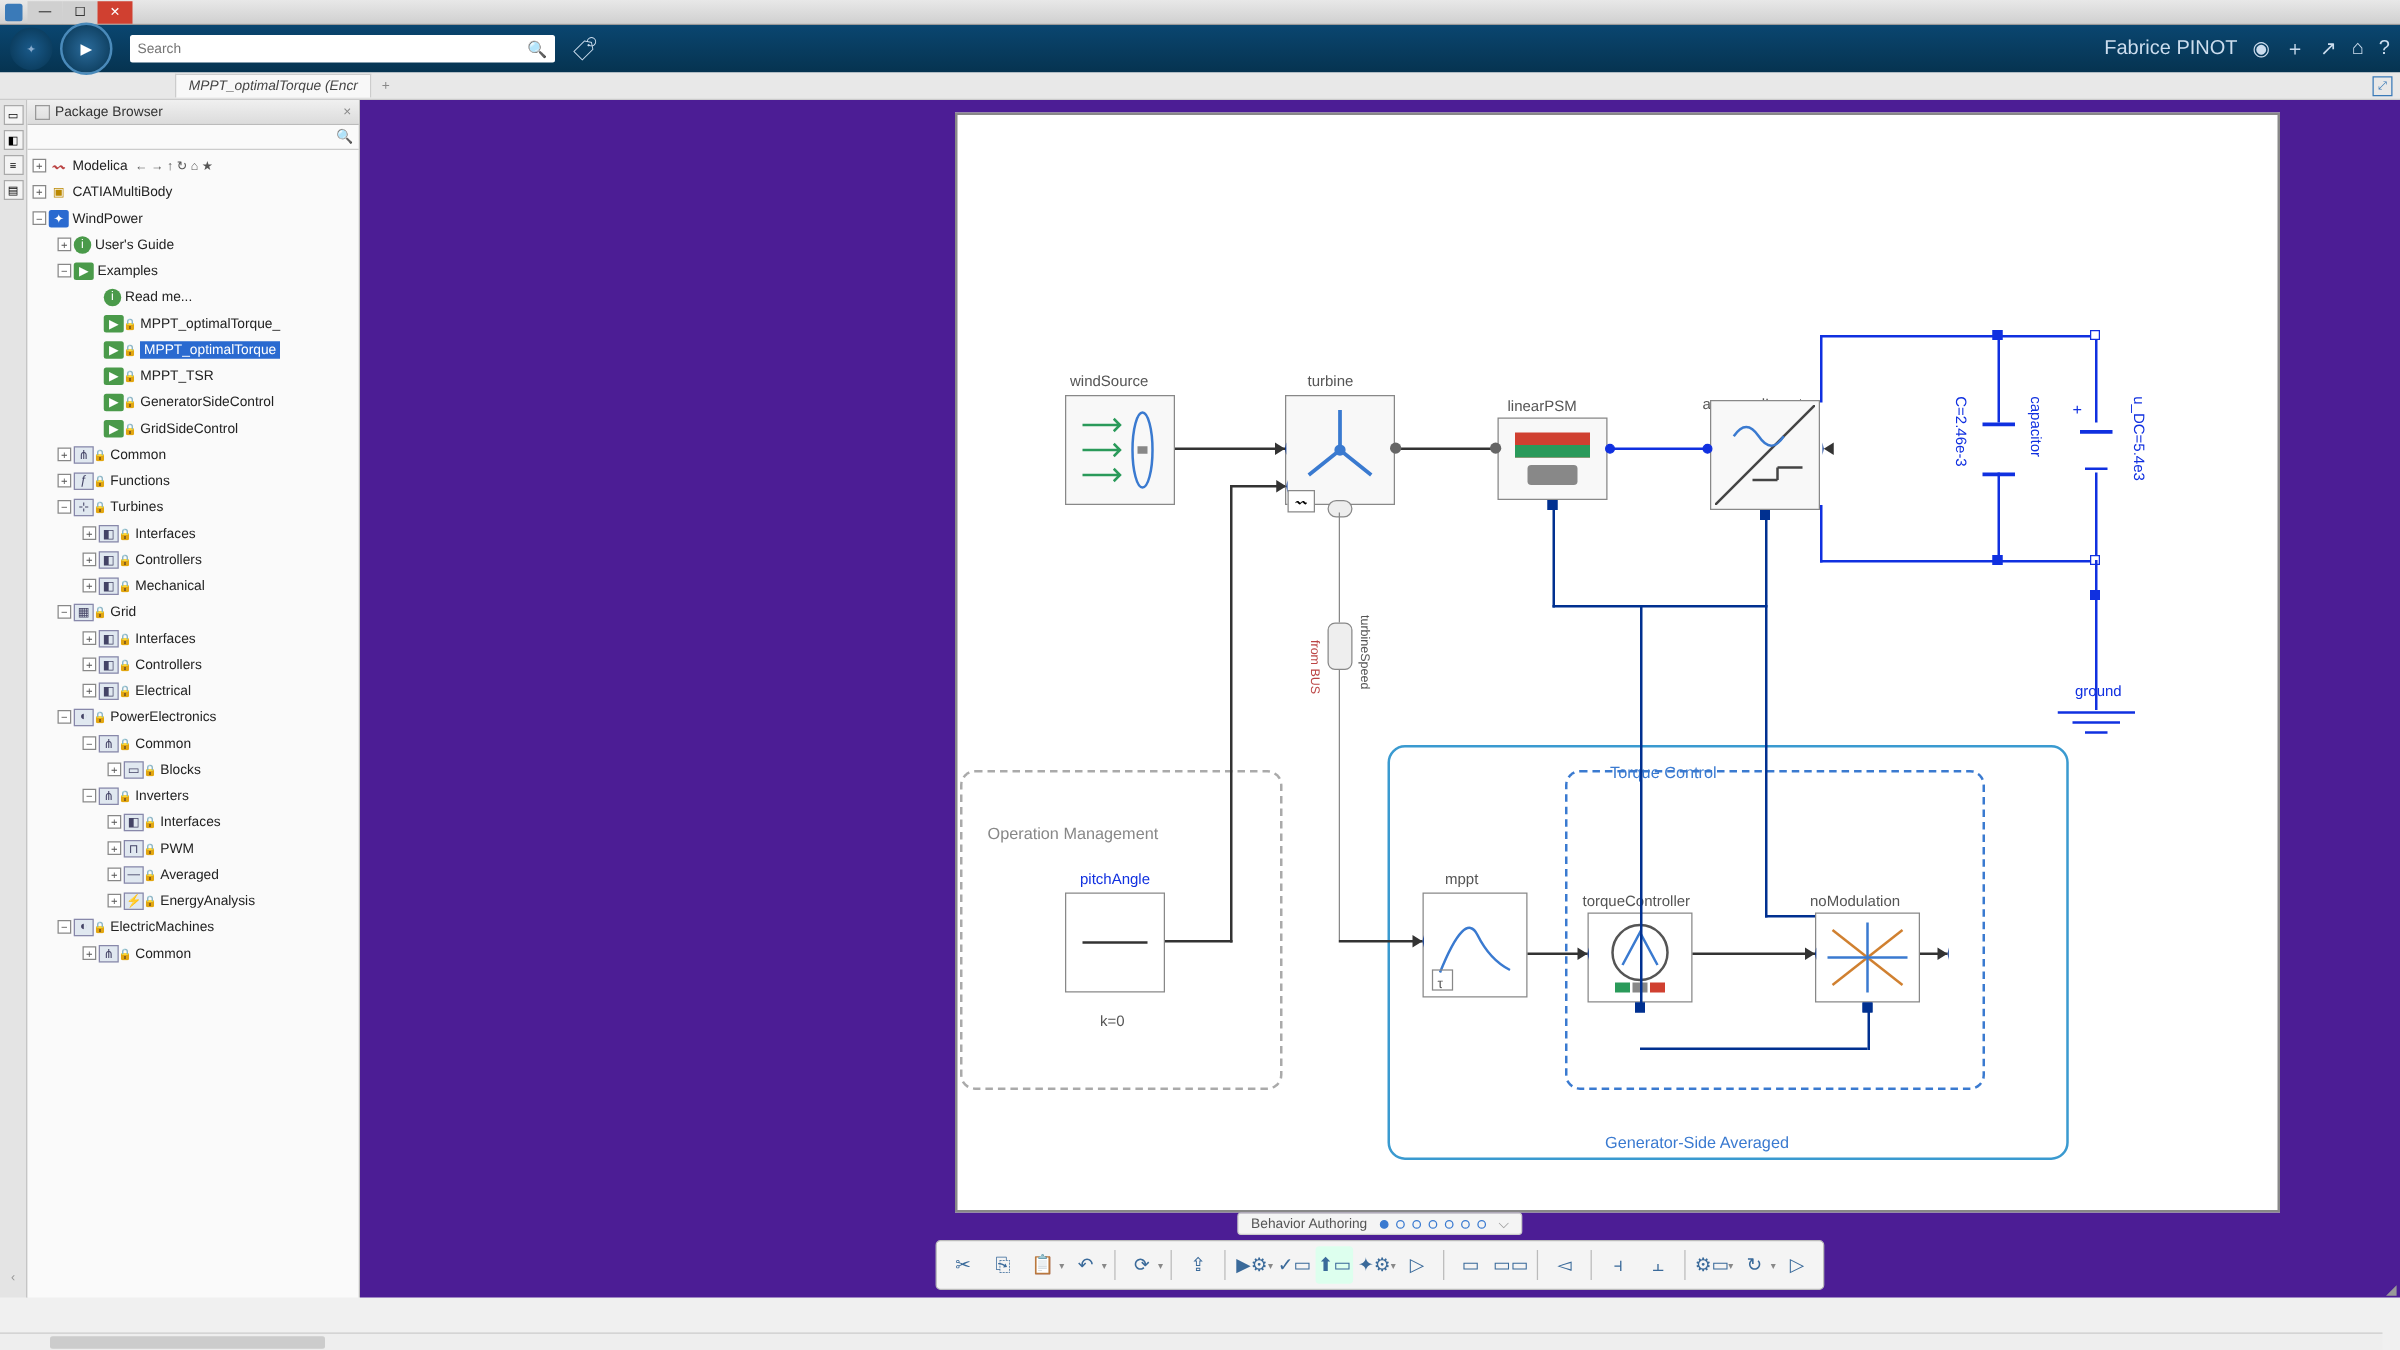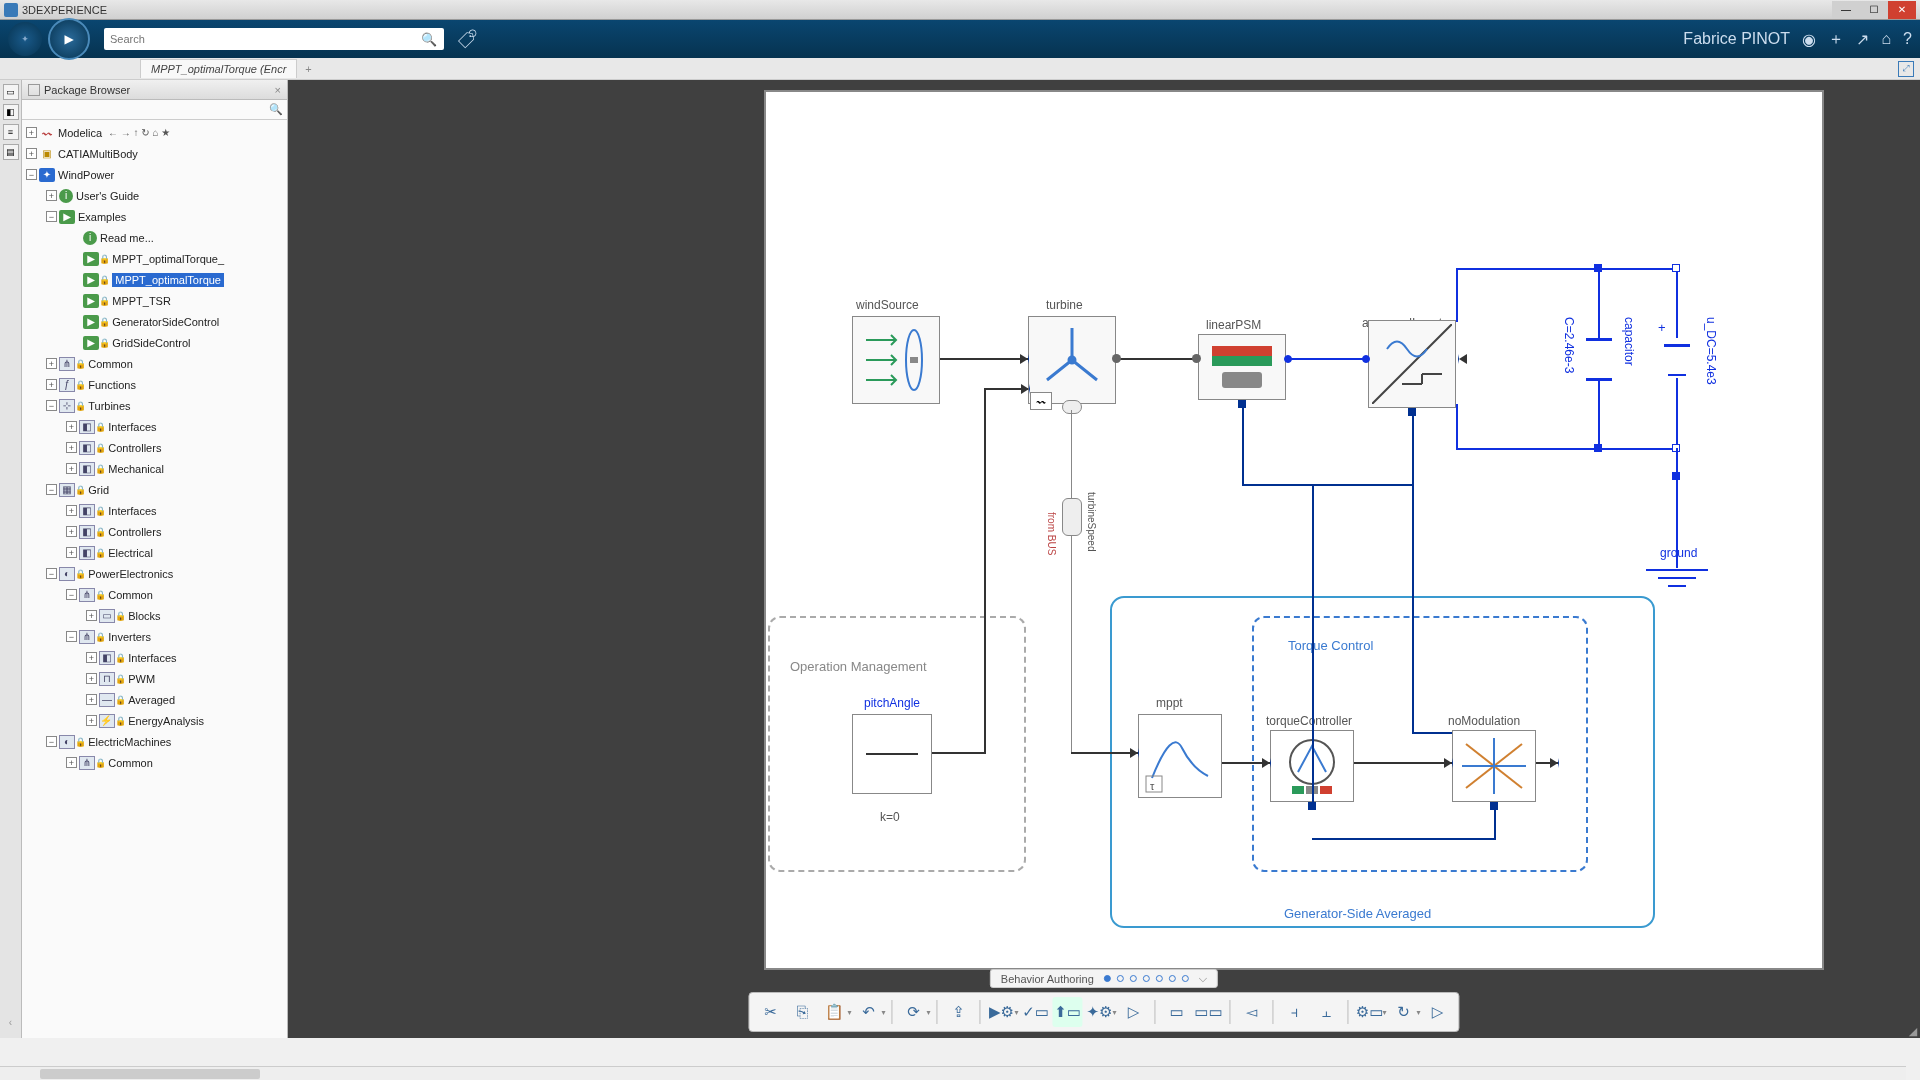--- a/index.html
+++ b/index.html
@@ -47,21 +47,21 @@
 .tree-toggle{width:11px;height:11px;border:1px solid #888;display:flex;align-items:center;justify-content:center;font-size:9px;margin-right:2px;background:#fff;color:#555}
 .tree-toggle.empty{border:none;background:transparent}
 .tree-icon{width:16px;height:14px;margin-right:3px;display:inline-flex;align-items:center;justify-content:center;font-size:10px}
 .ic-world{background:#2a6ad0;color:#fff;border-radius:2px}
 .ic-info{background:#4a9a4a;color:#fff;border-radius:50%;width:14px;height:14px}
 .ic-play{background:#4a9a4a;color:#fff;border-radius:2px}
 .ic-class{background:#e0e8f0;border:1px solid #88a;color:#446}
 .ic-lock{color:#888;font-size:9px;margin-left:-3px;margin-right:2px}
 .tree-label{color:#222}
 .tree-extras{margin-left:6px;color:#555;font-size:10px;display:flex;gap:3px}
-.canvas{flex:1;background:#404040;position:relative;overflow:hidden}
+.canvas{flex:1;background:#4c1d95;position:relative;overflow:hidden}
 .diagram-frame{position:absolute;left:476px;top:10px;width:1060px;height:880px;border:2px solid #888;background:#fff}
 .component{position:absolute;border:1px solid #888;background:#f8f8f8;display:flex;align-items:center;justify-content:center}
 .comp-label{position:absolute;font-size:12px;color:#555;white-space:nowrap}
 .wire{position:absolute;background:#333}
 .wire-blue{background:#1030e0}
 .wire-darkblue{background:#003090}
 .port{position:absolute;width:8px;height:8px;background:#003090;border:1px solid #003090}
 .port-tri{width:0;height:0;border-top:5px solid transparent;border-bottom:5px solid transparent;border-left:8px solid #333;background:transparent}
 .dashed-box{position:absolute;border:2px dashed #aaa;border-radius:12px}
 .dashed-box.blue{border-color:#3a7ad0}
@@ -80,21 +80,20 @@
 .tb-drop{font-size:8px;color:#888;margin-left:-4px}
 .scroll-h{position:absolute;bottom:0;left:0;right:14px;height:14px;background:#eee;border-top:1px solid #ccc}
 .scroll-thumb-h{position:absolute;left:40px;width:220px;height:10px;top:2px;background:#ccc;border-radius:2px}
 .resize-grip{position:absolute;bottom:0;right:0;width:14px;height:14px;color:#999;font-size:11px;display:flex;align-items:center;justify-content:center}
 </style>
 </head>
 <body>
 
 <div class="titlebar">
   <div class="titlebar-icon"></div>
-  <div class="titlebar-text">3DEXPERIENCE</div>
   <div class="win-btns">
     <div class="win-btn win-min">—</div>
     <div class="win-btn win-max">☐</div>
     <div class="win-btn win-close">✕</div>
   </div>
 </div>
 
 <div class="header">
   <div class="compass">✦</div>
   <div class="play-orb"></div>
@@ -430,21 +429,21 @@
         <svg width="72" height="72">
             <line x1="10" y1="36" x2="62" y2="36" stroke="#333" stroke-width="2"></line>
           </svg>
       </div>
       <div class="comp-label" style="left:114px;top:718px">k=0</div>
 
       <div class="solid-box" style="left:344px;top:504px;width:545px;height:332px"></div>
       <div class="box-label blue" style="left:518px;top:814px">Generator-Side Averaged</div>
 
       <div class="dashed-box blue" style="left:486px;top:524px;width:336px;height:256px"></div>
-      <div class="box-label blue" style="left:522px;top:546px">Torque Control</div>
+      <div class="box-label blue" style="left:522px;top:518px">Torque Control</div>
 
       <div class="comp-label" style="left:390px;top:604px">mppt</div>
       <div class="component" style="left:372px;top:622px;width:84px;height:84px;background:#fff">
         <svg width="76" height="76">
             <path d="M10 60 Q30 10 40 30 Q50 50 66 58" stroke="#3a7ad0" stroke-width="2" fill="none"></path>
             <text x="8" y="72" font-size="14" fill="#555">τ</text>
             <rect x="4" y="58" width="16" height="16" fill="none" stroke="#888"></rect>
           </svg>
       </div>
 

